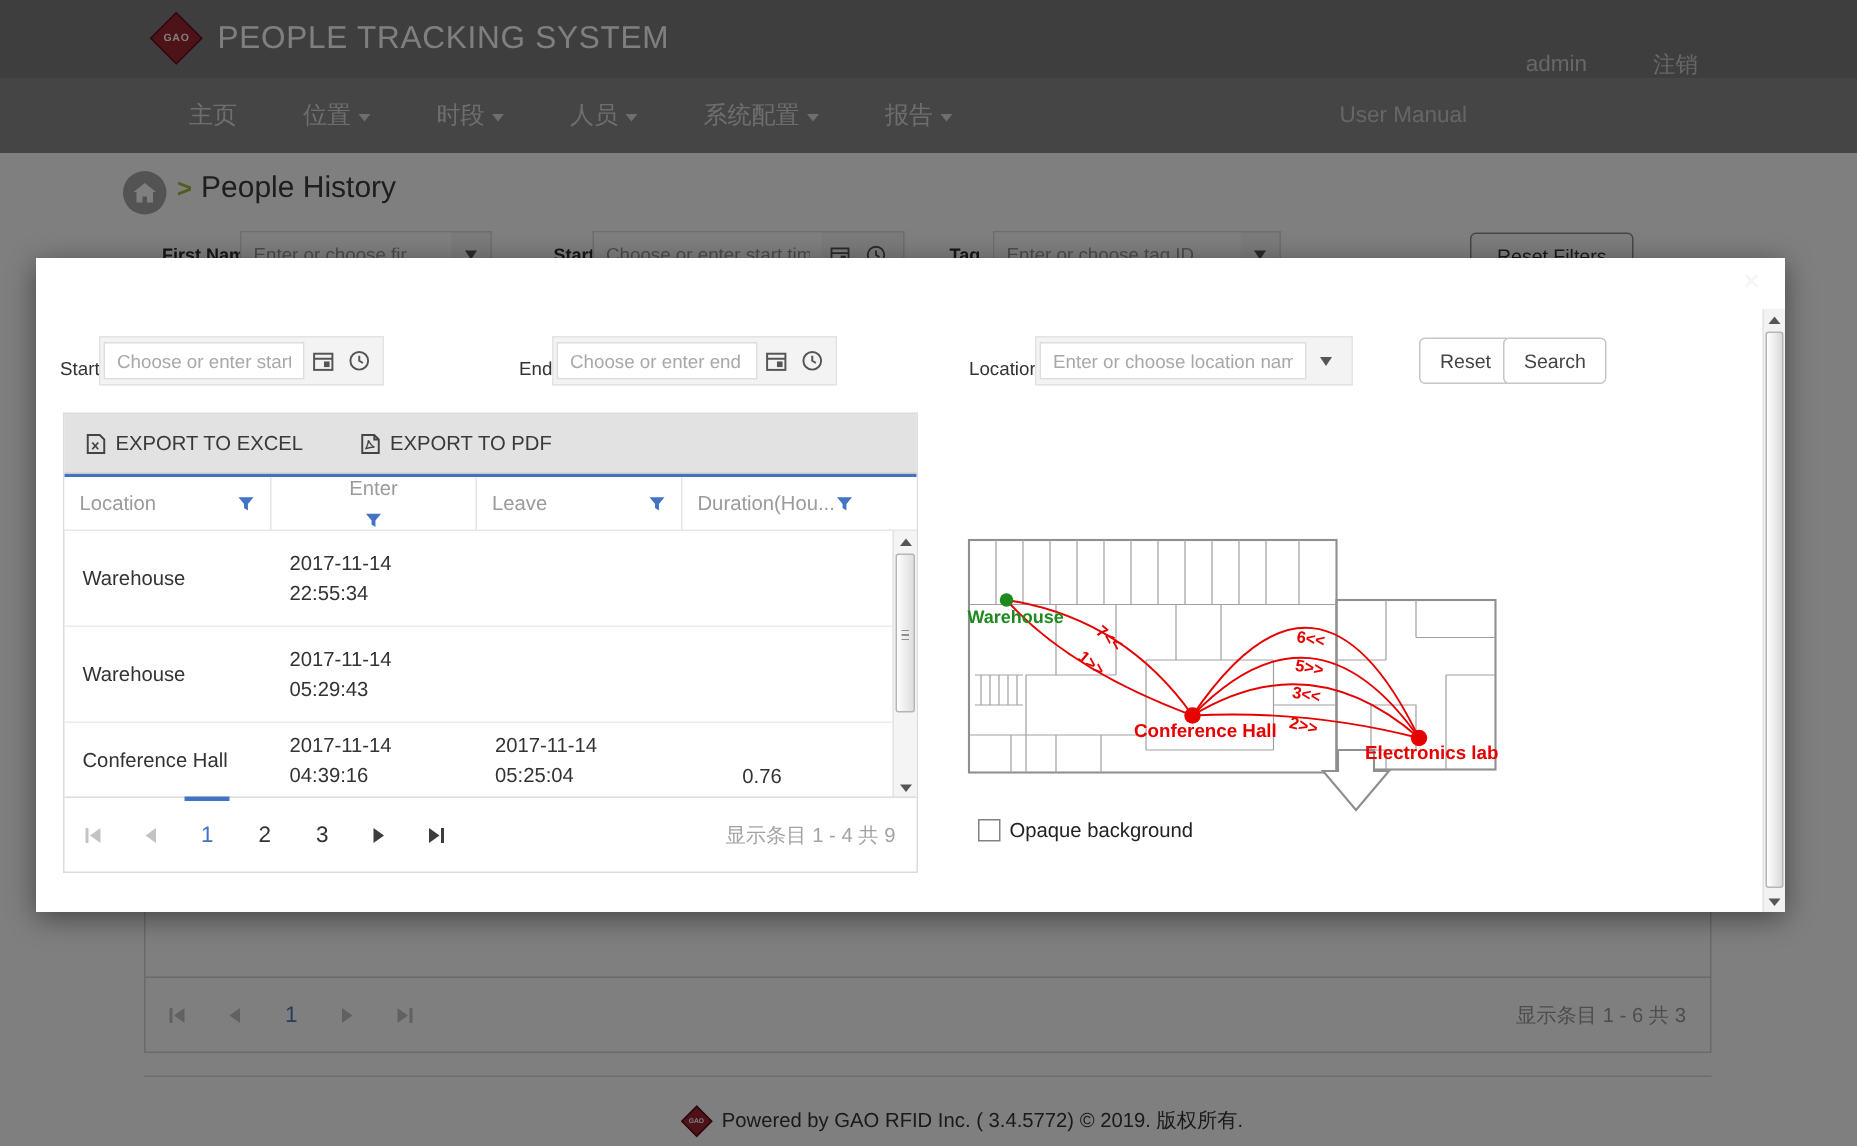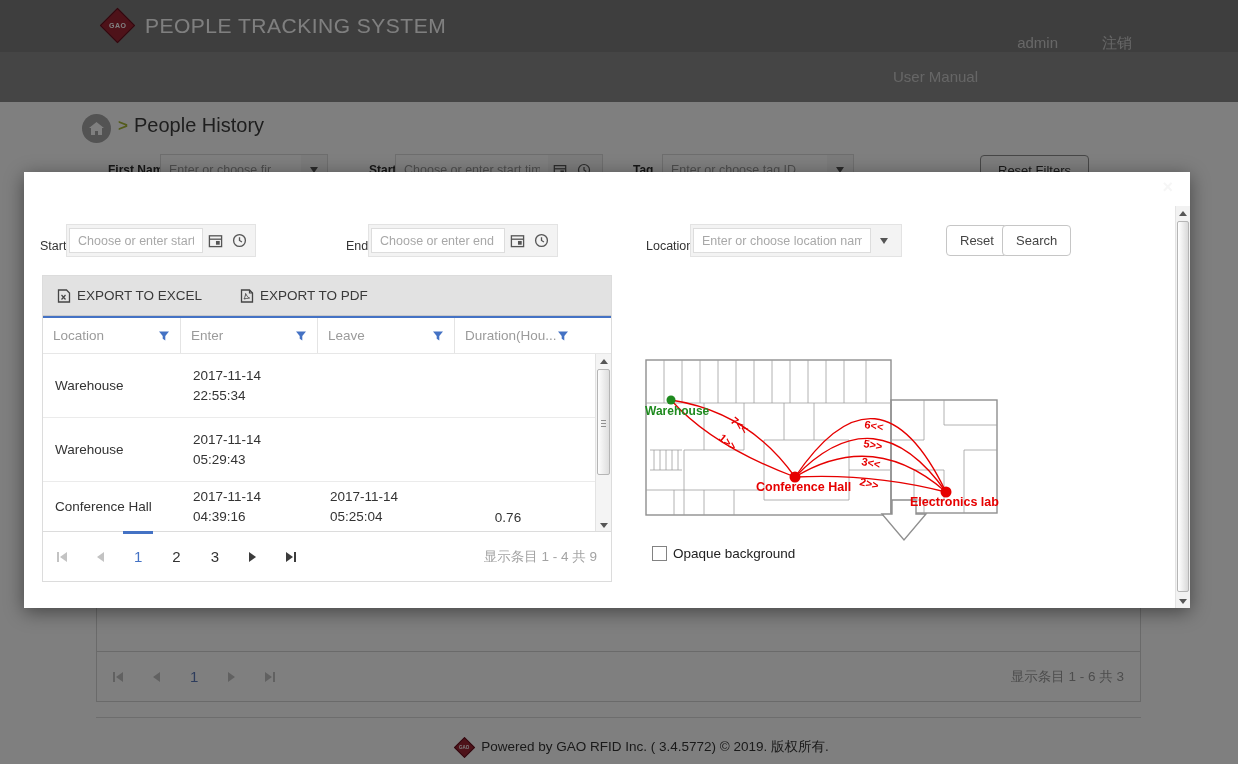--- a/index.html
+++ b/index.html
@@ -99,21 +99,21 @@
 
   
   .grid { position:absolute; left:18px; top:103px; width:570px; border:1px solid #dcdcdc; background:#fff; }
   .g-toolbar { height:40px; background:#e2e2e2; border-bottom:1px solid #c9c9c9; display:flex;
                align-items:center; gap:38px; padding-left:14px;text-align:center; }
   .g-export { display:flex; align-items:center; gap:6px; font-size:13.5px; color:#3a3a3a; cursor:pointer; }
   .g-header { height:37px; border-top:2px solid var(--accent); display:flex; background:#fff; }
   .g-hcell { display:flex; align-items:center; justify-content:space-between; padding:0 10px;
              font-size:13.5px; color:#9b9b9b; border-right:1px solid #e4e4e4; cursor:pointer; }
   .g-hspacer { width:17px; }
-  .c1{width:138px;} .c2{width:137px;} .c3{width:137px;} .c4{width:124px; border-right:none;}
+  .c1{width:138px;} .c2{width:137px;flex-direction:column;} .c3{width:137px;} .c4{width:124px; border-right:none;}
   .g-body { position:relative; height:178px; border-top:1px solid #e7e7e7; }
   .g-row { display:flex; align-items:center; border-bottom:1px solid #ebebeb; }
   .r64{height:64px;} .r50{height:49px; border-bottom:none;}
   .g-cell { padding:0 12px; font-size:13.5px; color:#333; line-height:20px; }
   .g-cell.c4 { text-align:center; padding-right:30px;margin-top:23px; }
   .funnel { flex:none; }
 
   .g-scroll { position:absolute; right:0; top:0; width:16px; height:178px; background:#f4f4f4; border-left:1px solid #e3e3e3; }
   .g-scroll .arr { position:absolute; left:0; width:100%; height:14px; display:flex; align-items:center; justify-content:center; cursor:pointer; }
   .g-scroll .thumb { position:absolute; left:1px; right:1px; top:15px; height:106px;
@@ -141,20 +141,45 @@
   <div class="logo-diamond">
       <span>GAO</span>
     </div>
   <div class="app-title">PEOPLE TRACKING SYSTEM</div>
   <div class="topbar-right">
     <span>admin</span>
     <span>注销</span>
   </div>
 </div>
 <div class="navbar">
+  <ul class="nav-items">
+    <li>
+        <span>主页</span>
+      </li>
+    <li>
+        <span>位置</span>
+        <i class="caret"></i>
+      </li>
+    <li>
+        <span>时段</span>
+        <i class="caret"></i>
+      </li>
+    <li>
+        <span>人员</span>
+        <i class="caret"></i>
+      </li>
+    <li>
+        <span>系统配置</span>
+        <i class="caret"></i>
+      </li>
+    <li>
+        <span>报告</span>
+        <i class="caret"></i>
+      </li>
+  </ul>
   <div class="user-manual">User Manual</div>
 </div>
 
 <div class="content">
   <div class="home-btn">
     <svg width="15" height="14" viewBox="0 0 15 14">
         <path d="M7.5 0L0 6h2v7h4V9h3v4h4V6h2Z" fill="#fff"></path>
       </svg>
   </div>
   <span class="crumb-gt">&gt;</span>

